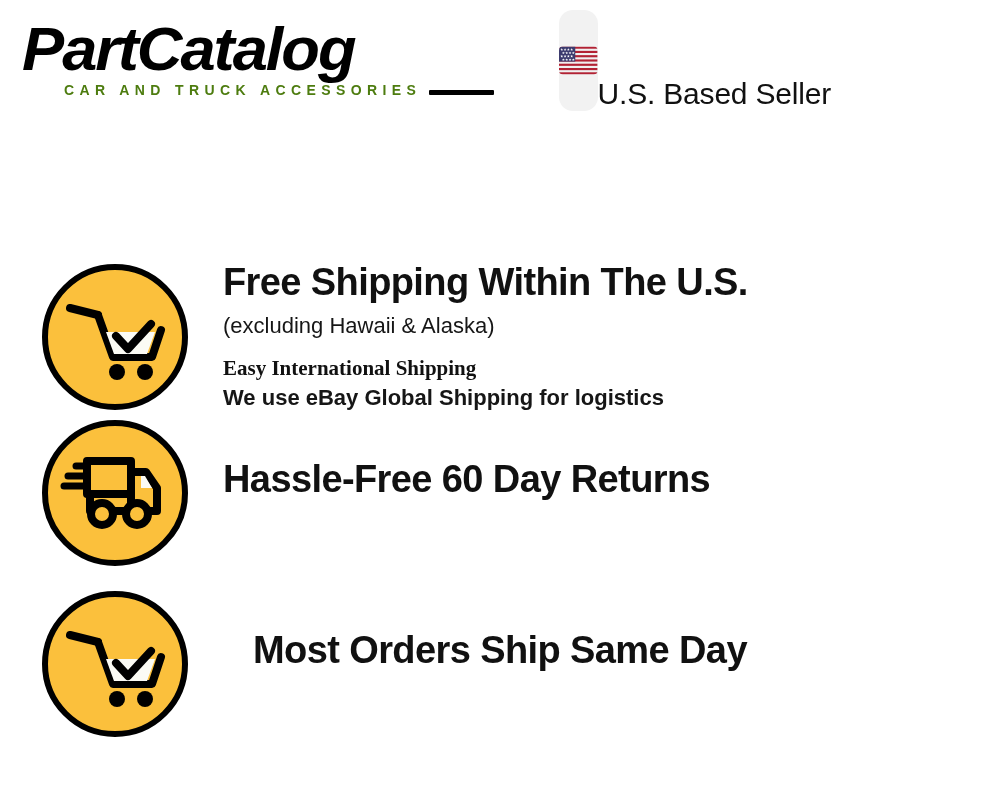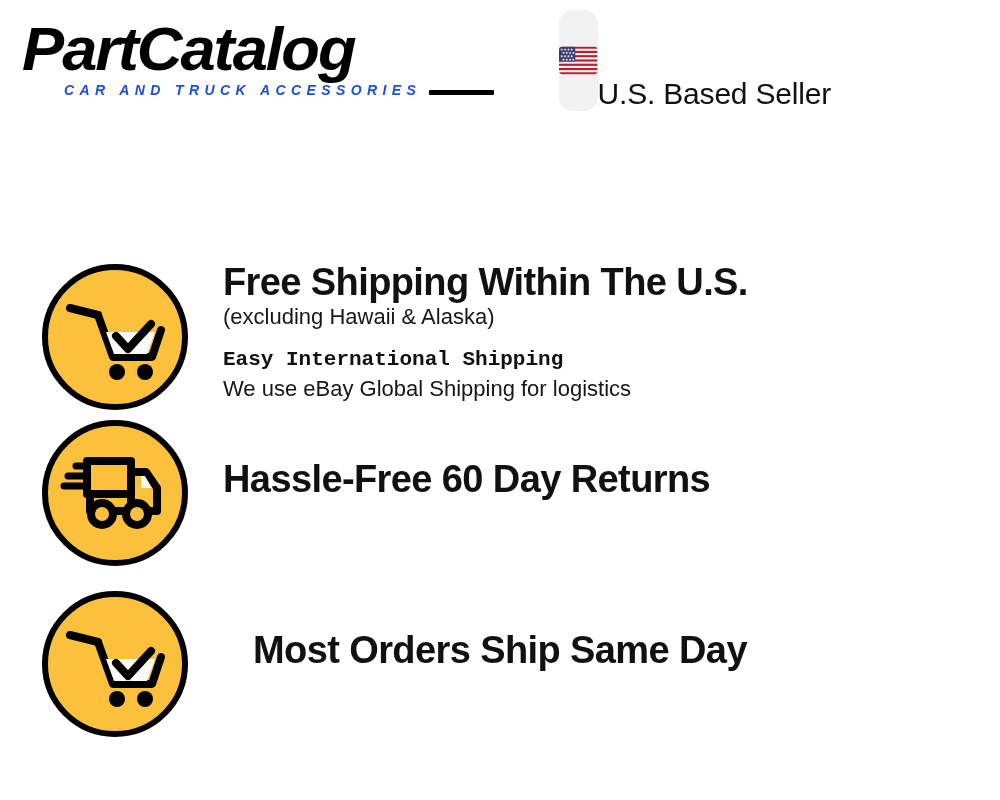--- a/index.html
+++ b/index.html
@@ -42,25 +42,24 @@
   }
   .brand-tagline-row {
     display: flex;
     align-items: center;
     margin-top: 2px;
     margin-left: 42px;
     width: 430px;
   }
   .brand-tagline {
     font-family: "Liberation Sans", sans-serif;
-    font-style: italic;
     font-weight: bold;
     font-size: 14px;
     letter-spacing: 5.4px;
-    color: #1d4ed8;
+    color: #4d7c0f;
     white-space: nowrap;
   }
   .brand-tagline-rule {
     flex: 1 1 auto;
     height: 5px;
     background: #000000;
     margin-left: 8px;
     margin-top: 4px;
     border-radius: 1px;
   }
@@ -136,35 +135,35 @@
     color: #111111;
     letter-spacing: -0.6px;
     white-space: nowrap;
   }
   .feature-sub {
     font-family: "Liberation Sans", sans-serif;
     font-weight: normal;
     font-size: 22px;
     line-height: 1.3;
     color: #161616;
-    margin-top: 0;
+    margin-top: 9px;
     white-space: nowrap;
   }
   .feature-subtitle-bold {
-    font-family: Liberation Mono, monospace;
+    font-family: Liberation Serif, serif;
     font-weight: bold;
     font-size: 21px;
     line-height: 1.3;
     color: #111111;
     margin-top: 14px;
     white-space: nowrap;
   }
   .feature-subtitle-note {
     font-family: "Liberation Sans", sans-serif;
-    font-weight: normal;
+    font-weight: bold;
     font-size: 22px;
     line-height: 1.3;
     color: #161616;
     margin-top: 2px;
     white-space: nowrap;
   }
 </style>
 </head>
 <body>
 

